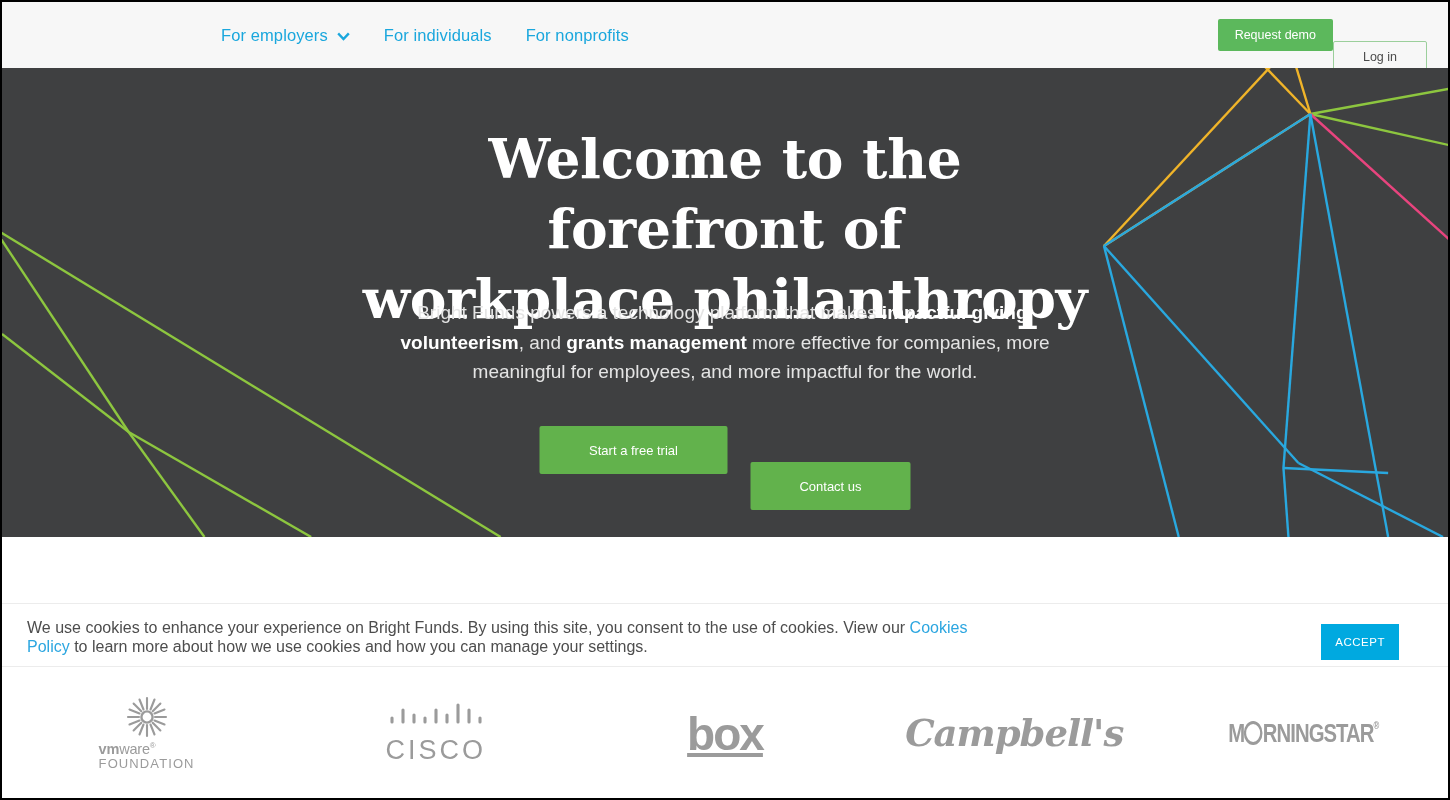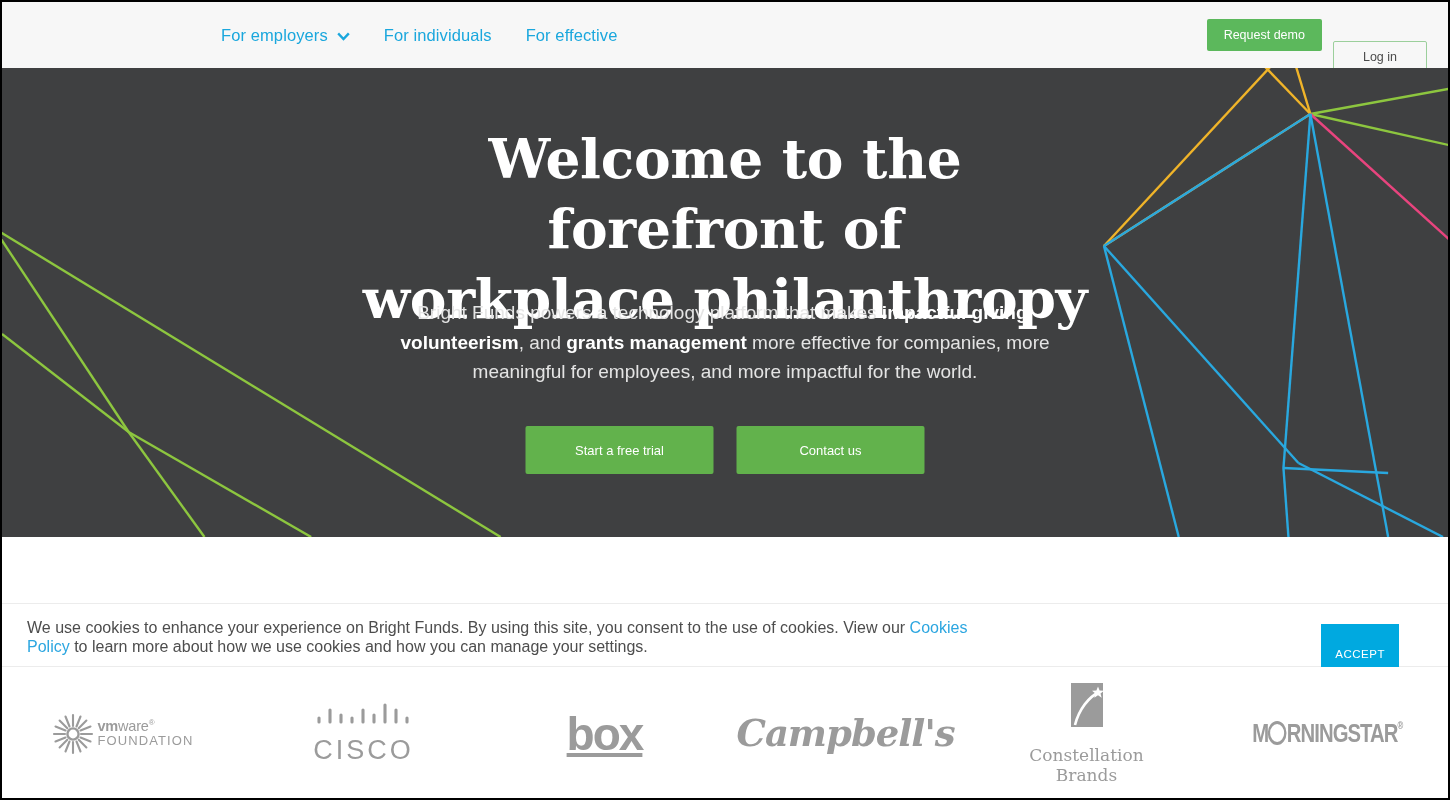--- a/index.html
+++ b/index.html
@@ -63,21 +63,20 @@
   }
   .chev svg { display: block; }
 
   .header-actions {
     position: absolute;
     right: 21px;
     top: 0;
     height: 66px;
     display: flex;
     align-items: center;
-    gap: 11px;
   }
   .btn-demo {
     background: #5cb85c;
     color: #ffffff;
     font-size: 12.5px;
     padding: 9px 17px;
     border-radius: 2px;
     border: none;
     cursor: pointer;
     font-family: "Liberation Sans", sans-serif;
@@ -159,21 +158,21 @@
     font-size: 13px;
     font-weight: 400;
     border: none;
     border-radius: 2px;
     cursor: pointer;
     font-family: "Liberation Sans", sans-serif;
     height: 48px;
     white-space: nowrap;
   }
   .cta-primary { width: 188px; }
-  .cta-secondary { width: 188px; }
+  .cta-secondary { width: 160px; margin-top: 36px; }
 
   
   .white-gap {
     position: absolute;
     left: 0; top: 535px;
     width: 100%;
     height: 66px;
     background: #ffffff;
   }
 
@@ -203,21 +202,21 @@
   }
   .cookie-accept {
     position: absolute;
     right: 49px;
     top: 20px;
     background: #00a9e0;
     color: #ffffff;
     font-size: 11.5px;
     letter-spacing: .5px;
     border: none;
-    padding: 24px 14px;
+    padding: 12px 14px;
     cursor: pointer;
     font-family: "Liberation Sans", sans-serif;
     text-align: center;
   }
 
   
   .logos {
     position: absolute;
     left: 0; top: 665px;
     width: 100%;
@@ -227,21 +226,21 @@
     align-items: center;
   }
   .logo-cell {
     flex: 1 1 0;
     display: flex;
     align-items: center;
     justify-content: center;
     height: 100%;
     color: #9b9b9b;
   }
-  .logo-vmware { gap: 4px; display: flex; align-items: center; }
+  .logo-vmware { gap: 4px; display: flex; align-items: center; flex-direction: column; }
   .vm-text { line-height: 1.06; text-align: left; }
   .vm-top { font-size: 14.5px; font-weight: 700; letter-spacing: -0.2px; }
   .vm-top span { font-weight: 400; }
   .vm-bot { font-size: 13px; letter-spacing: 1.1px; }
   .cisco-wrap { text-align: center; }
   .cisco-word {
     font-size: 27px;
     letter-spacing: 3px;
     font-weight: 400;
     margin-top: 2px;
@@ -294,21 +293,21 @@
             <path d="M2 4.2 L6.5 9 L11 4.2" fill="none" stroke="#1aa7dd" stroke-width="2.4" stroke-linecap="square"></path>
           </svg>
         </span>
       </div>
 
       <div class="nav-item">
         <span>For individuals</span>
       </div>
 
       <div class="nav-item">
-        <span>For effective</span>
+        <span>For nonprofits</span>
       </div>
 
     </div>
 
     <div class="header-actions">
       <button class="btn-demo">Request demo</button>
       <button class="btn-login">Log in</button>
     </div>
   </div>
 
@@ -430,33 +429,20 @@
     </div>
 
     <div class="logo-cell">
       <div class="box-word">box</div>
     </div>
 
     <div class="logo-cell">
       <div class="campbell">Campbell's</div>
     </div>
 
-    <div class="logo-cell">
-      <div class="constellation">
-        <svg width="48" height="52" viewBox="0 0 48 52">
-          <rect x="8" y="0" width="32" height="44" fill="#9b9b9b"></rect>
-          <path d="M12 42 C16 26, 26 14, 36 9" fill="none" stroke="#ffffff" stroke-width="2.6"></path>
-          <path d="M35 3.5 l1.6 4.1 4.4 .2 -3.5 2.7 1.2 4.2 -3.7 -2.4 -3.7 2.4 1.2 -4.2 -3.5 -2.7 4.4 -.2 z" fill="#ffffff"></path>
-        </svg>
-        <div class="const-text">
-          <div>Constellation</div>
-          <div>Brands</div>
-        </div>
-      </div>
-    </div>
 
     <div class="logo-cell">
       <div class="morningstar">
         <span>M</span>
         <svg width="26" height="27" viewBox="0 0 26 27" style="margin:0 -1px">
           <circle cx="13" cy="15" r="10.5" fill="none" stroke="#9b9b9b" stroke-width="3"></circle>
         </svg>
         <span>RNINGSTAR</span>
         <span class="ms-reg">®</span>
       </div>

